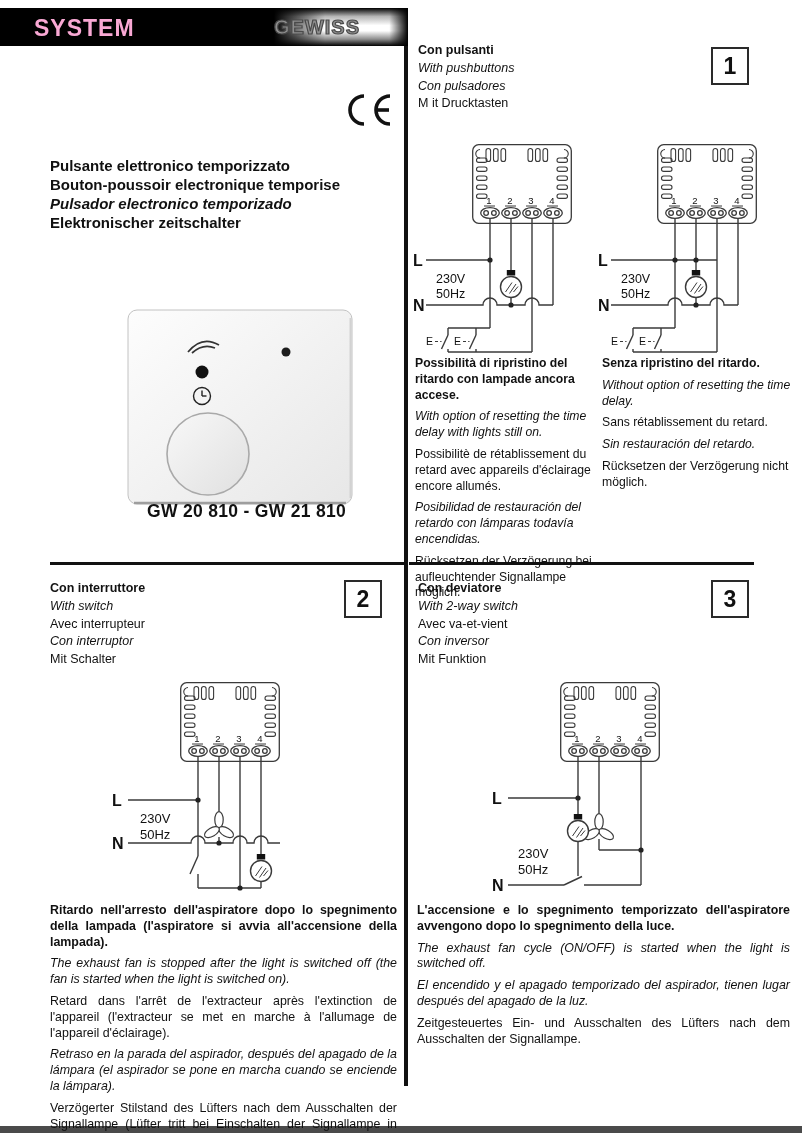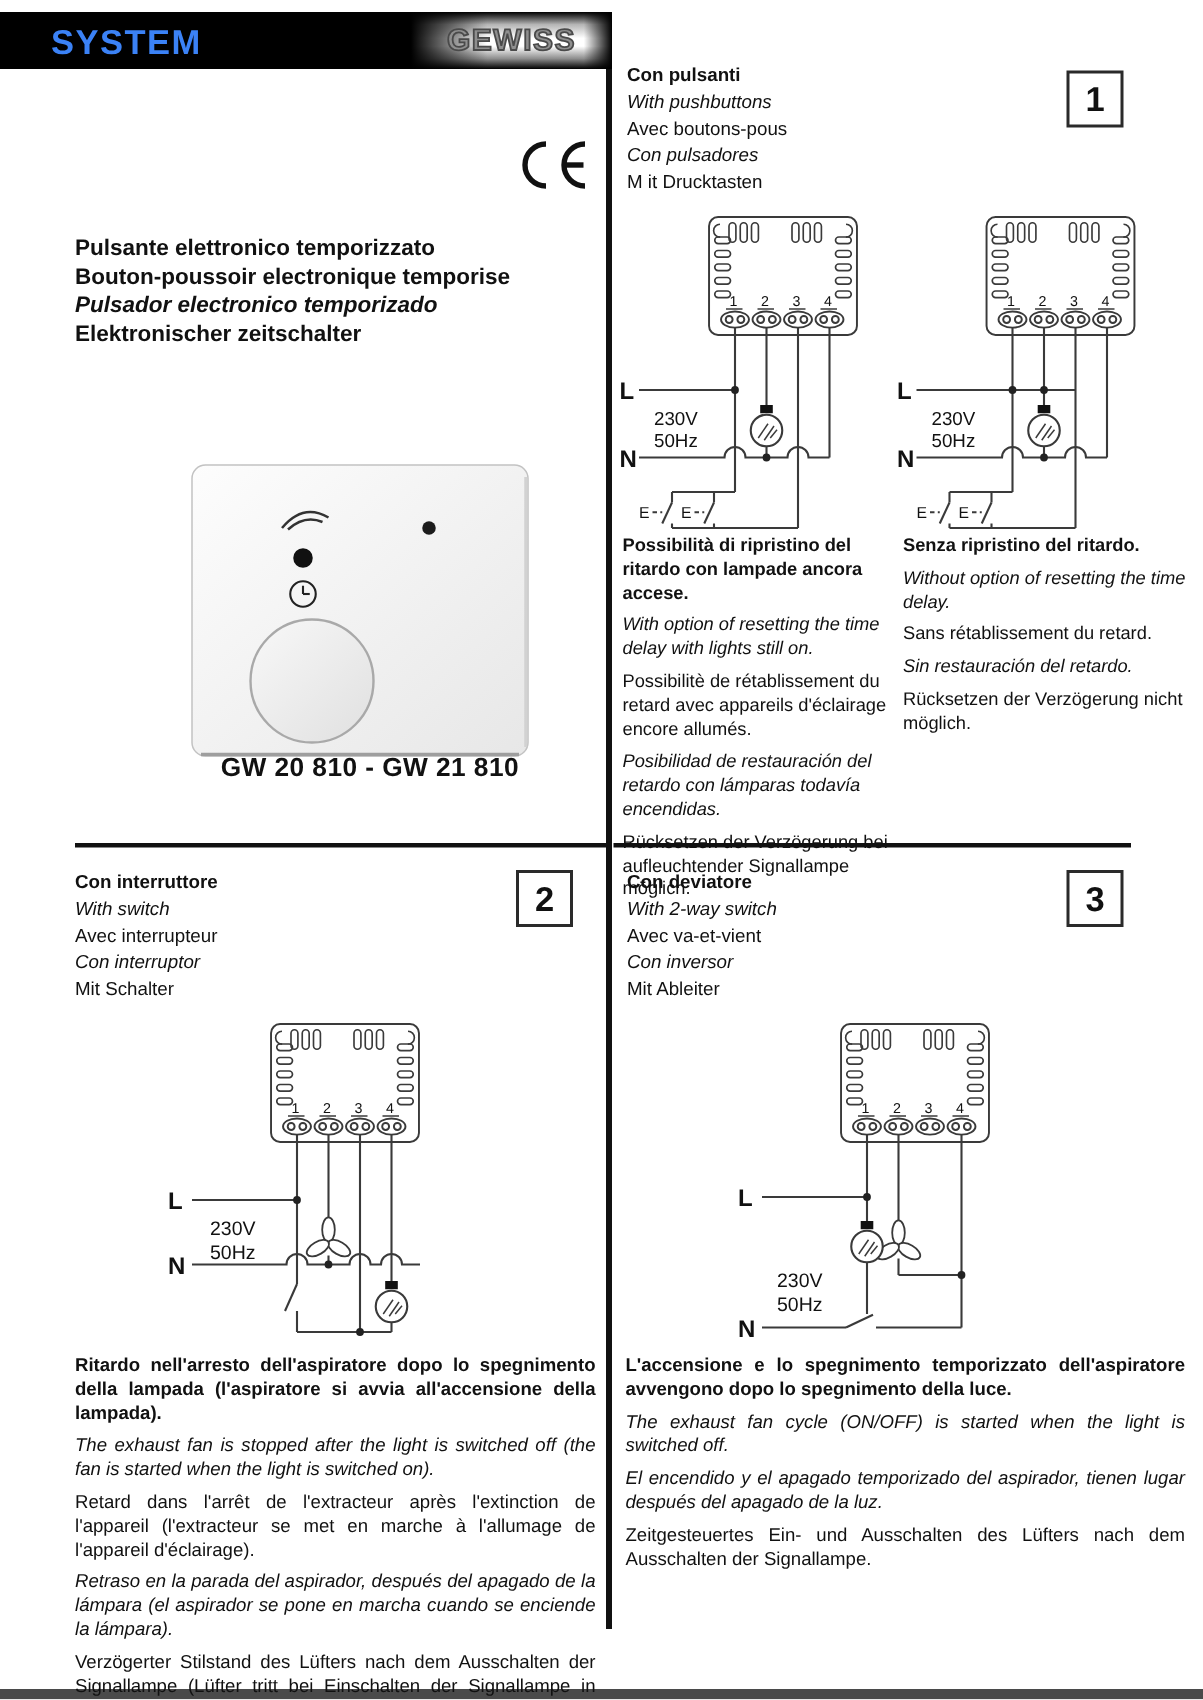--- a/index.html
+++ b/index.html
@@ -2,26 +2,26 @@
 <html><head>
 <meta charset="utf-8">
 <style>
   html,body{margin:0;padding:0;background:#fff;}
   .page{position:relative;width:802px;height:1133px;background:#fff;overflow:hidden;
         font-family:"Liberation Sans",sans-serif;color:#111;}
   .abs{position:absolute;}
 
   
   .header-bar{position:absolute;left:0;top:8px;width:408px;height:38px;background:#000;}
-  .system{position:absolute;left:34px;top:7px;color:#3b82f6;font-size:23px;font-weight:bold;letter-spacing:1px;}
+  .system{position:absolute;left:34px;top:7px;color:#f9a8d4;font-size:23px;font-weight:bold;letter-spacing:1px;}
   .logo-zone{position:absolute;right:0;top:0;width:134px;height:38px;
     background:linear-gradient(90deg,#000 0%,rgba(0,0,0,0) 38%),
                linear-gradient(270deg,#000 0%,rgba(0,0,0,0) 14%),
                linear-gradient(180deg,#000 0%,#b5b5b5 22%,#ffffff 46%,#ffffff 60%,#8d8d8d 82%,#000 100%);
-    display:flex;align-items:center;justify-content:center;}
+    display:flex;align-items:center;justify-content:flex-start;}
   .gewiss{font-size:20px;font-weight:bold;letter-spacing:1px;color:#8f8f8f;
     -webkit-text-stroke:1.2px #4a4a4a;}
 
   
   .vdiv{position:absolute;left:404px;top:46px;width:4px;height:1040px;background:#111;}
   .hdiv{position:absolute;top:562px;height:3px;background:#111;}
   .hdiv.l{left:50px;width:355px;}
   .hdiv.r{left:409px;width:345px;}
   .bottom-bar{position:absolute;left:0;top:1126px;width:802px;height:7px;background:#4a4a4a;}
 
@@ -166,21 +166,20 @@
       <line x1="84" y1="90" x2="84" y2="84.5"></line>
       <line x1="84" y1="90" x2="88.5" y2="90"></line>
     </g>
     <circle cx="90" cy="148" r="41" fill="url(#kgrad)" stroke="#a9a9a9" stroke-width="1.6"></circle>
   </svg>
   <div class="model">GW 20 810 - GW 21 810</div>
 
   <div class="langs" style="left:418px;top:42px">
     <div class="lb">Con pulsanti</div>
     <div class="li">With pushbuttons</div>
-    <div class="ln">Avec boutons-pous</div>
     <div class="li">Con pulsadores</div>
     <div class="ln">M it Drucktasten</div>
   </div>
   <div class="badge" style="left:711px;top:47px">
     <span>1</span>
   </div>
 
   <svg class="abs" style="left:412px;top:142px" width="190" height="225" viewBox="0 0 190 225">
     <use href="#devbox" x="60" y="2"></use>
     <g stroke="#3a3a3a" stroke-width="1.4" fill="none">
@@ -332,21 +331,21 @@
     <text x="24" y="169" font-size="16" font-weight="bold" fill="#111">N</text>
     <text x="52" y="143" font-size="13" fill="#111">230V</text>
     <text x="52" y="159" font-size="13" fill="#111">50Hz</text>
   </svg>
 
   <div class="langs" style="left:418px;top:580px">
     <div class="lb">Con deviatore</div>
     <div class="li">With 2-way switch</div>
     <div class="ln">Avec va-et-vient</div>
     <div class="li">Con inversor</div>
-    <div class="ln">Mit Ableiter</div>
+    <div class="ln">Mit Funktion</div>
   </div>
   <div class="badge" style="left:711px;top:580px">
     <span>3</span>
   </div>
 
   <svg class="abs" style="left:468px;top:680px" width="215" height="235" viewBox="0 0 215 235">
     <use href="#devbox" x="92" y="2"></use>
     <g stroke="#3a3a3a" stroke-width="1.4" fill="none">
       <line x1="40" y1="118" x2="110" y2="118"></line>
       <line x1="110" y1="76.5" x2="110" y2="134"></line>

